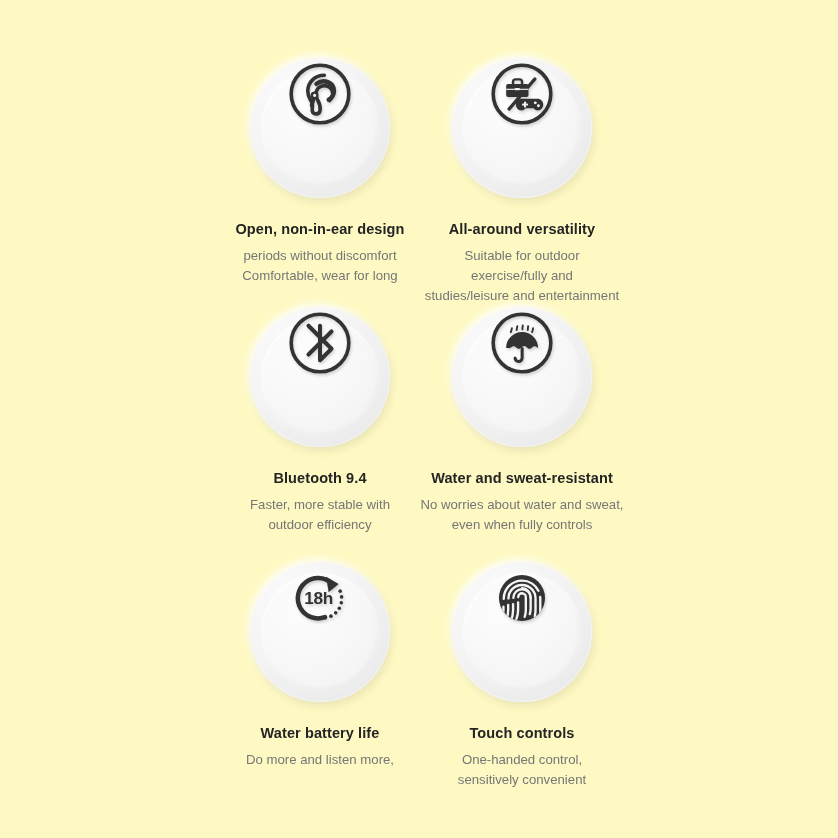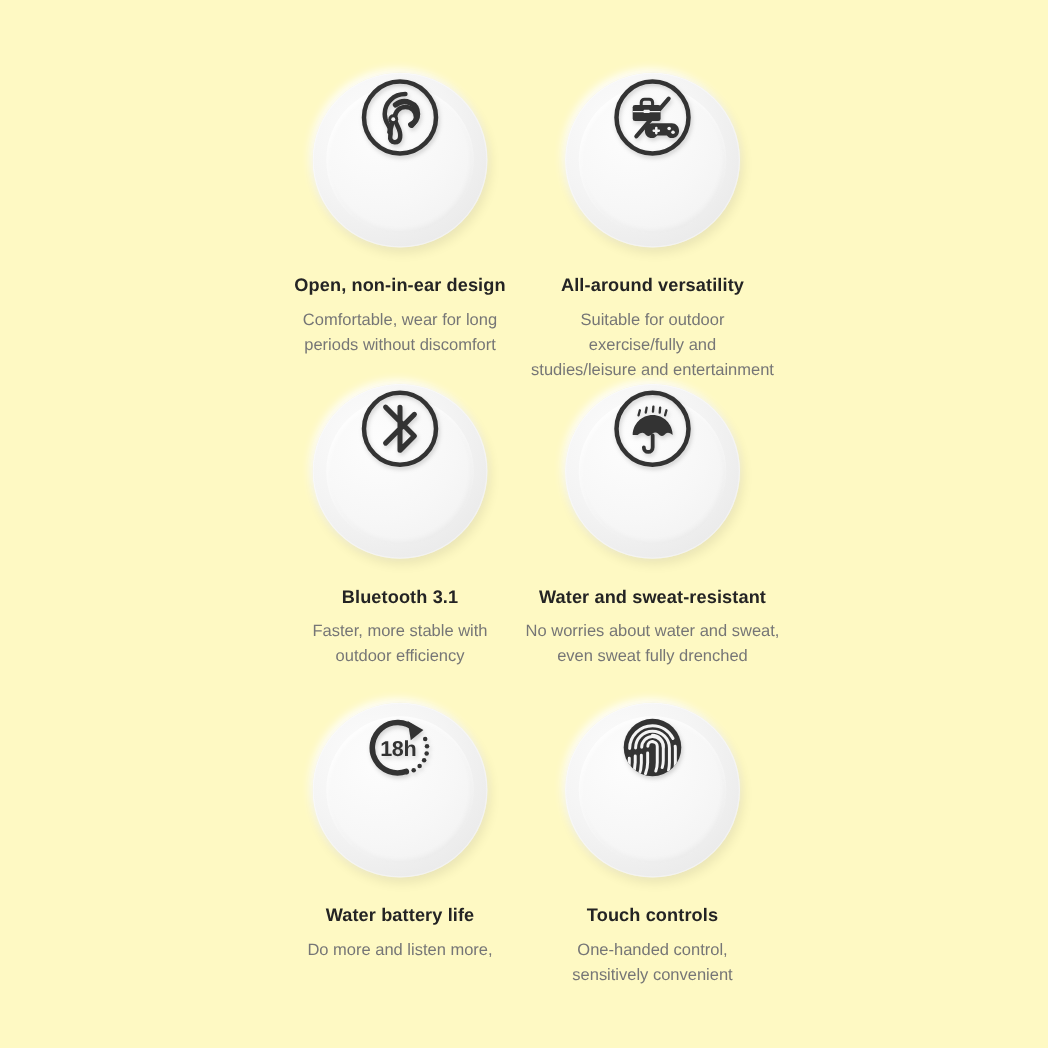--- a/index.html
+++ b/index.html
@@ -122,22 +122,22 @@
 
         <circle cx="42.5" cy="52" r="5.5" fill="#333333"></circle>
         <circle cx="42.5" cy="52" r="2.2" fill="#f2f2f2"></circle>
 
         <path d="M41 56.5 38.5 66" stroke="#333333" stroke-width="5.5" stroke-linecap="round"></path>
       </svg>
     </div>
     <div class="feature-text">
       <div class="feature-title">Open, non-in-ear design</div>
       <div class="feature-desc">
+        <div>periods without discomfort</div>
         <div>Comfortable, wear for long</div>
-        <div>periods without discomfort</div>
       </div>
     </div>
   </div>
 
   <div class="feature-cell col-right row-1">
     <div class="disc">
       <svg class="disc-icon" viewBox="0 0 100 100">
         <circle cx="50" cy="50" r="40" fill="none" stroke="#333333" stroke-width="5"></circle>
 
         <path d="M68 29 32 71" stroke="#333333" stroke-width="4.5" stroke-linecap="round"></path>
@@ -169,21 +169,21 @@
   </div>
 
   <div class="feature-cell col-left row-2">
     <div class="disc">
       <svg class="disc-icon" viewBox="0 0 100 100">
         <circle cx="50" cy="50" r="40" fill="none" stroke="#333333" stroke-width="5"></circle>
         <path d="M50 26v48l16-16-32-32M34 66l32-32" fill="none" stroke="#333333" stroke-width="5.6" stroke-linecap="round" stroke-linejoin="round"></path>
       </svg>
     </div>
     <div class="feature-text">
-      <div class="feature-title">Bluetooth 3.1</div>
+      <div class="feature-title">Bluetooth 9.4</div>
       <div class="feature-desc">
         <div>Faster, more stable with</div>
         <div>outdoor efficiency</div>
       </div>
     </div>
   </div>
 
   <div class="feature-cell col-right row-2">
     <div class="disc">
       <svg class="disc-icon" viewBox="0 0 100 100">
@@ -199,21 +199,21 @@
 
         <path d="M28 57c0-12.4 10-22.4 22.2-22.4S72.4 44.6 72.4 57c-3.4-3.1-6-3.1-7.6-1.6-1.6 1.5-2.6 2.6-4.3 2.6-1.9 0-2.8-1.2-4.4-2.6-1.6-1.5-4.2-1.6-6.1 0-1.8 1.5-2.7 2.6-4.5 2.6s-2.8-1.2-4.4-2.6c-1.7-1.5-4.3-1.4-7.6 1.6z" fill="#333333"></path>
 
         <path d="M50.2 57.5v13c0 3.2-2.2 5.3-5 5.3-2.8 0-4.8-2.1-4.8-5" fill="none" stroke="#333333" stroke-width="4.2" stroke-linecap="round"></path>
       </svg>
     </div>
     <div class="feature-text">
       <div class="feature-title">Water and sweat-resistant</div>
       <div class="feature-desc">
         <div>No worries about water and sweat,</div>
-        <div>even sweat fully drenched</div>
+        <div>even when fully controls</div>
       </div>
     </div>
   </div>
 
   <div class="feature-cell col-left row-3">
     <div class="disc">
       <svg class="disc-icon" viewBox="0 0 100 100">
 
         <path d="M66 29.5A28 28 0 1 0 57 76.5" fill="none" stroke="#333333" stroke-width="6.2" stroke-linecap="round"></path>
 

